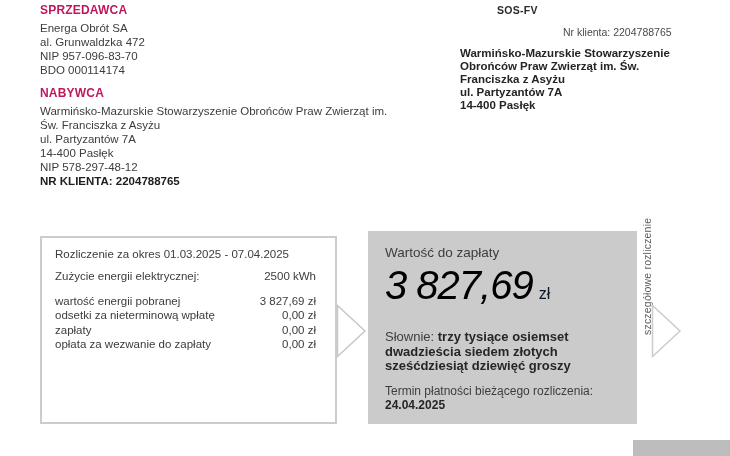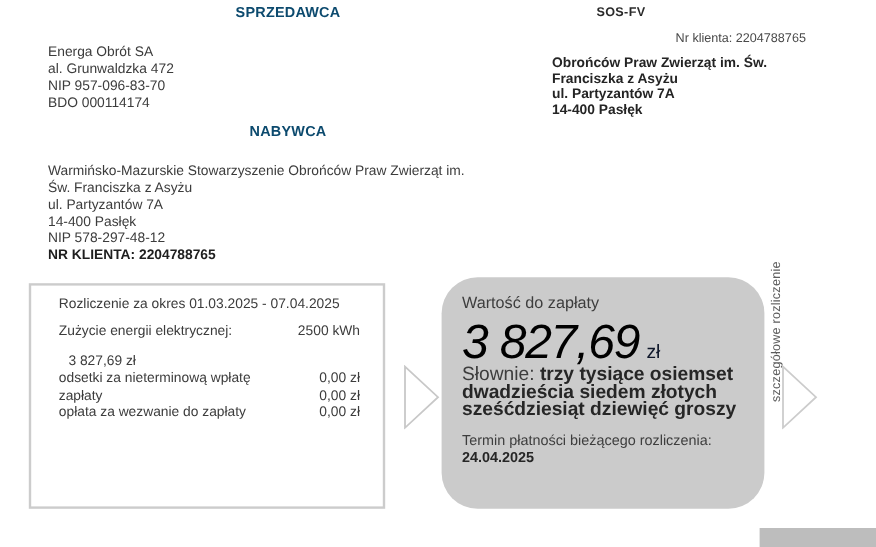--- a/index.html
+++ b/index.html
@@ -9,72 +9,70 @@
     font-family: "Liberation Sans", sans-serif;
     color: #3c3c3c;
     overflow: hidden;
     position: relative;
   }
   .page { position: absolute; inset: 0; background: #fff; }
 
   
   .parties { position: absolute; left: 40px; top: 3px; width: 400px; }
   .party-heading {
-    font-size: 12px; font-weight: bold; color: #0c4a6e;
+    font-size: 12px; font-weight: bold; color: #be185d;
     letter-spacing: .2px;
-    text-align: center;
   }
-  .addr { margin-top: 20px; font-size: 11.5px; line-height: 14px; white-space: nowrap; }
+  .addr { margin-top: 4px; font-size: 11.5px; line-height: 14px; white-space: nowrap; }
   .buyer-heading { margin-top: 9px; }
   .client-strong { font-weight: bold; color: #1e1e1e; }
 
   
   .doc-code {
     position: absolute; left: 457px; top: 4px;
     font-size: 10.5px; font-weight: bold; color: #2a2a2a; letter-spacing: .3px; padding-left: 40px;
   }
   .client-no {
     position: absolute; left: 563px; top: 26px;
     font-size: 10.5px; color: #4a4a4a;
   }
   .recipient {
     position: absolute; left: 460px; top: 47px; width: 250px;
     font-size: 11.5px; font-weight: bold; color: #242424; line-height: 12.9px;
   }
 
   
   .billing-box {
-    position: absolute; left: 24px; top: 236px;
+    position: absolute; left: 40px; top: 236px;
     width: 297px; height: 188px;
     background: #fff; border: 2px solid #cccccc;
-    padding: 10px 19px 0 23px;
+    padding: 10px 19px 0 13px;
   }
   .bill-title { font-size: 11.5px; margin-bottom: 9px; }
   .bill-row { display: flex; justify-content: space-between; font-size: 11.5px; line-height: 14.5px; }
   .bill-usage { margin-bottom: 10px; }
   .bill-row .val { text-align: right; white-space: nowrap; padding-left: 8px; }
 
   
   .payment-box {
     position: absolute; left: 368px; top: 231px;
     width: 269px; height: 193px;
     background: #cbcbcb;
     padding: 14px 16px 0 17px;
     color: #3d3d3d;
-    border-radius: 30px;
   }
   .pay-title { font-size: 13.5px; }
   .amount-row { margin-top: 4px; white-space: nowrap; }
   .amount {
     font-size: 40px; font-weight: normal; letter-spacing: -1px; color: #000000;
     line-height: 42px;
     font-style: italic;
   }
   .currency { font-size: 16px; margin-left: 6px; color: #0f172a; }
-  .words { margin-top: 0; font-size: 16px; line-height: 14.5px; width: 238px; }
+  .words { margin-top: 24px; font-size: 13px; line-height: 14.5px; width: 238px; }
   .words b, .due b { color: #262626; }
   .due { margin-top: 10px; font-size: 12px; line-height: 14.5px; }
 
   
   .arrow-svg { position: absolute; width: 32px; height: 54px; }
   .arrow-left { left: 336px; top: 304px; }
   .side-nav { position: absolute; left: 630px; top: 270px; width: 60px; height: 130px; cursor: pointer; }
   .arrow-right { left: 651px; top: 304px; }
   .side-label-anchor { position: absolute; left: 647px; top: 335px; width: 0; height: 0; }
   .side-label-anchor span {
@@ -109,34 +107,36 @@
       <div>ul. Partyzantów 7A</div>
       <div>14-400 Pasłęk</div>
       <div>NIP 578-297-48-12</div>
       <div class="client-strong">NR KLIENTA: 2204788765</div>
     </div>
   </div>
 
   <div class="doc-code">SOS-FV</div>
   <div class="client-no">Nr klienta: 2204788765</div>
   <div class="recipient">
+    <div>Warmińsko-Mazurskie Stowarzyszenie</div>
     <div>Obrońców Praw Zwierząt im. Św.</div>
     <div>Franciszka z Asyżu</div>
     <div>ul. Partyzantów 7A</div>
     <div>14-400 Pasłęk</div>
   </div>
 
   <div class="billing-box">
     <div class="bill-title">Rozliczenie za okres 01.03.2025 - 07.04.2025</div>
     <div class="bill-row bill-usage">
       <span>Zużycie energii elektrycznej:</span>
       <span class="val">2500 kWh</span>
     </div>
     <div>
       <div class="bill-row">
+        <span>wartość energii pobranej</span>
         <span class="val">3 827,69 zł</span>
       </div>
       <div class="bill-row">
         <span>odsetki za nieterminową wpłatę</span>
         <span class="val">0,00 zł</span>
       </div>
       <div class="bill-row">
         <span>zapłaty</span>
         <span class="val">0,00 zł</span>
       </div>

